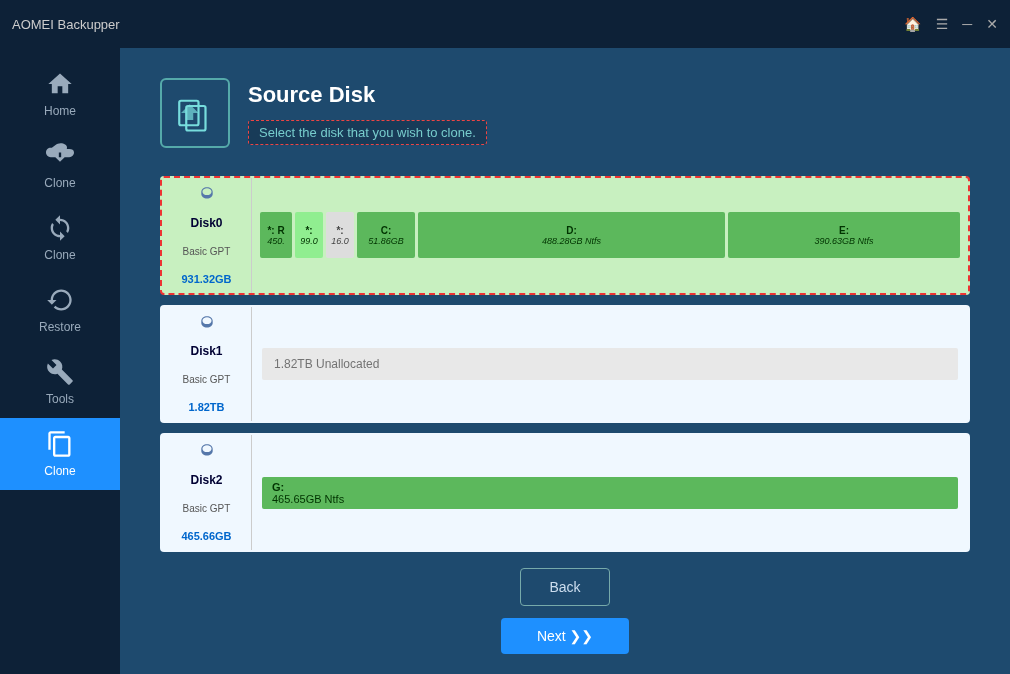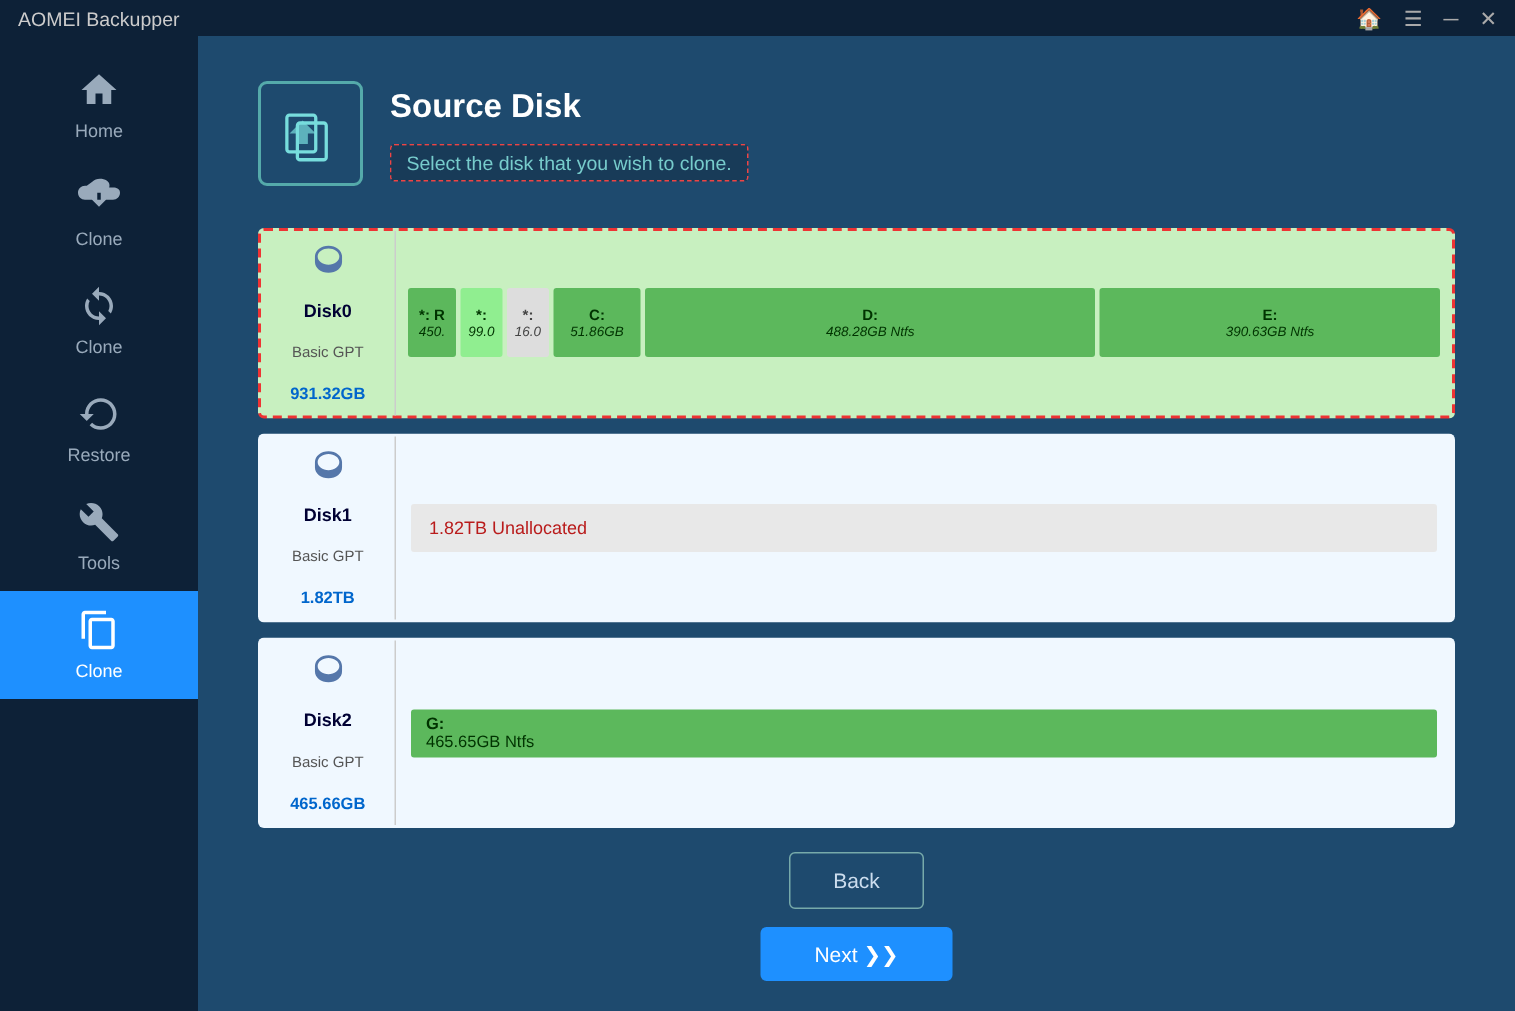--- a/index.html
+++ b/index.html
@@ -9,21 +9,21 @@
       background: #1a3a5c;
       font-family: 'Segoe UI', Arial, sans-serif;
       color: #fff;
       overflow: hidden;
       display: flex;
       flex-direction: column;
     }
 
     
     .titlebar {
-      height: 24px;
+      height: 48px;
       background: #0d2137;
       display: flex;
       align-items: center;
       padding: 0 12px;
       flex-shrink: 0;
     }
     .titlebar-title {
       font-size: 13px;
       color: #ccc;
       flex: 1;
@@ -41,21 +41,21 @@
 
     
     .main-layout {
       display: flex;
       flex: 1;
       overflow: hidden;
     }
 
     
     .sidebar {
-      width: 132px;
+      width: 120px;
       background: #0d2137;
       display: flex;
       flex-direction: column;
       align-items: center;
       padding-top: 10px;
       flex-shrink: 0;
     }
     .sidebar-item {
       width: 100%;
       display: flex;
@@ -354,21 +354,21 @@
       <div class="disk-row">
         <div class="disk-info">
           <svg viewBox="0 0 24 24" fill="#5577aa">
             <path d="M12 2C6.48 2 2 5.58 2 10v4c0 4.42 4.48 8 10 8s10-3.58 10-8v-4c0-4.42-4.48-8-10-8zm0 2c4.42 0 8 2.69 8 6s-3.58 6-8 6-8-2.69-8-6 3.58-6 8-6z"></path>
           </svg>
           <span class="disk-name">Disk1</span>
           <span class="disk-type">Basic GPT</span>
           <span class="disk-size">1.82TB</span>
         </div>
         <div class="disk-partitions" style="padding: 8px 10px;">
-          <div style="flex:1;height:32px;background:#e8e8e8;border-radius:2px;display:flex;align-items:center;padding-left:12px;font-size:12px;color:#b91c1c">
+          <div style="flex:1;height:32px;background:#e8e8e8;border-radius:2px;display:flex;align-items:center;padding-left:12px;font-size:12px;color:#737373">
             1.82TB Unallocated
           </div>
         </div>
       </div>
 
       <div class="disk-row">
         <div class="disk-info">
           <svg viewBox="0 0 24 24" fill="#5577aa">
             <path d="M12 2C6.48 2 2 5.58 2 10v4c0 4.42 4.48 8 10 8s10-3.58 10-8v-4c0-4.42-4.48-8-10-8zm0 2c4.42 0 8 2.69 8 6s-3.58 6-8 6-8-2.69-8-6 3.58-6 8-6z"></path>
           </svg>

